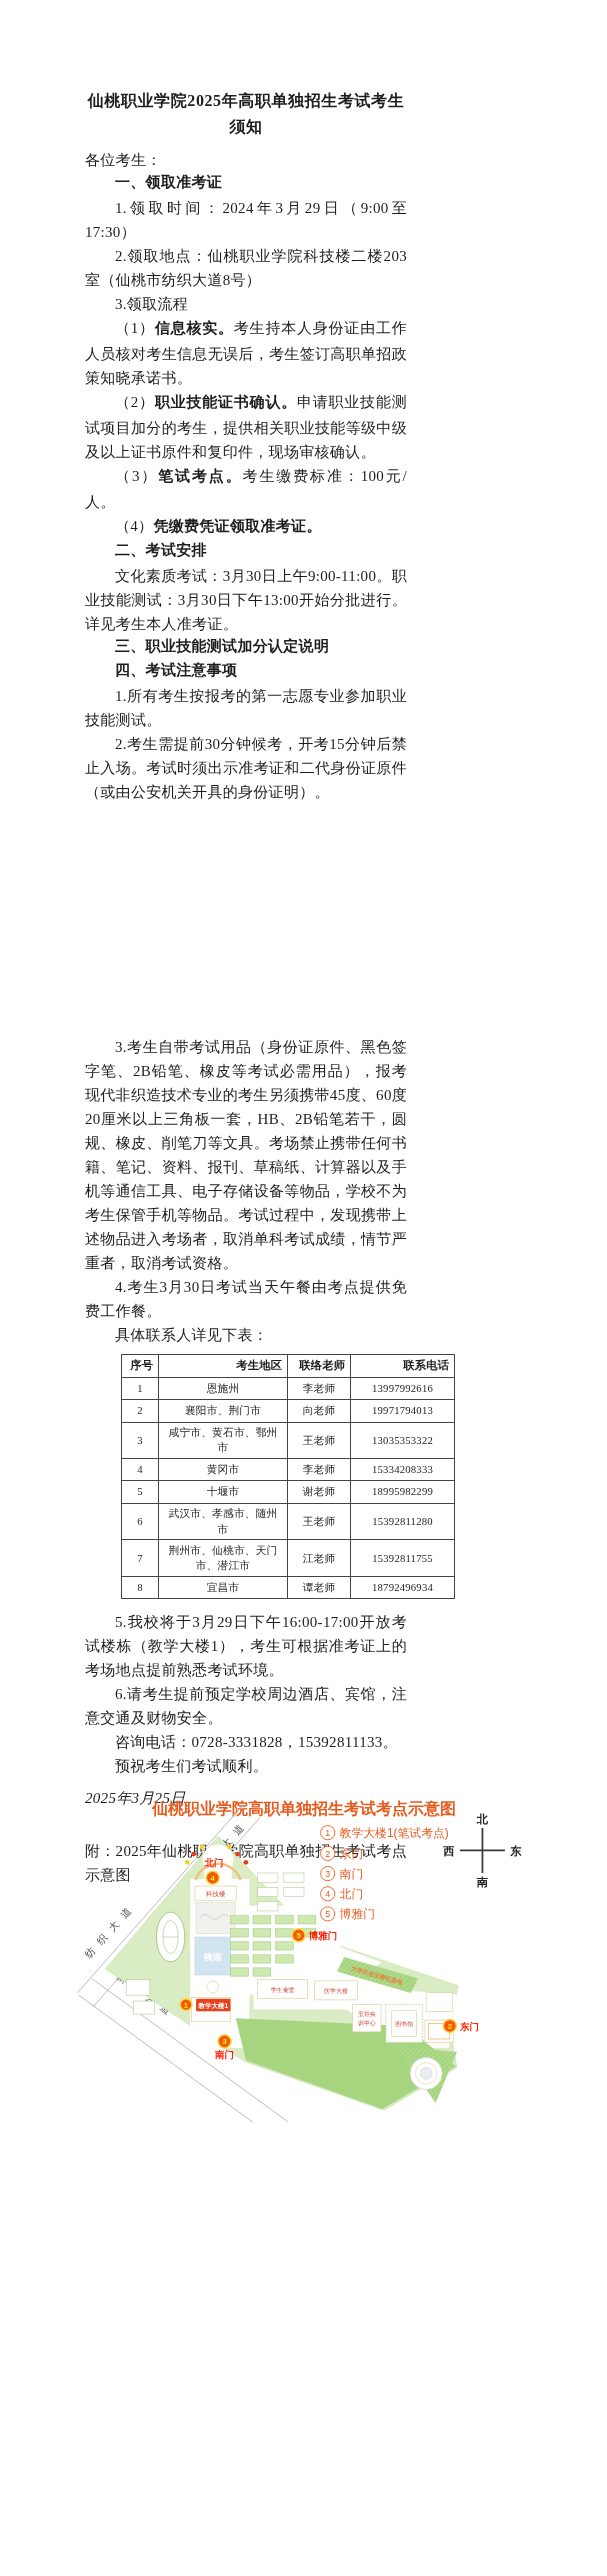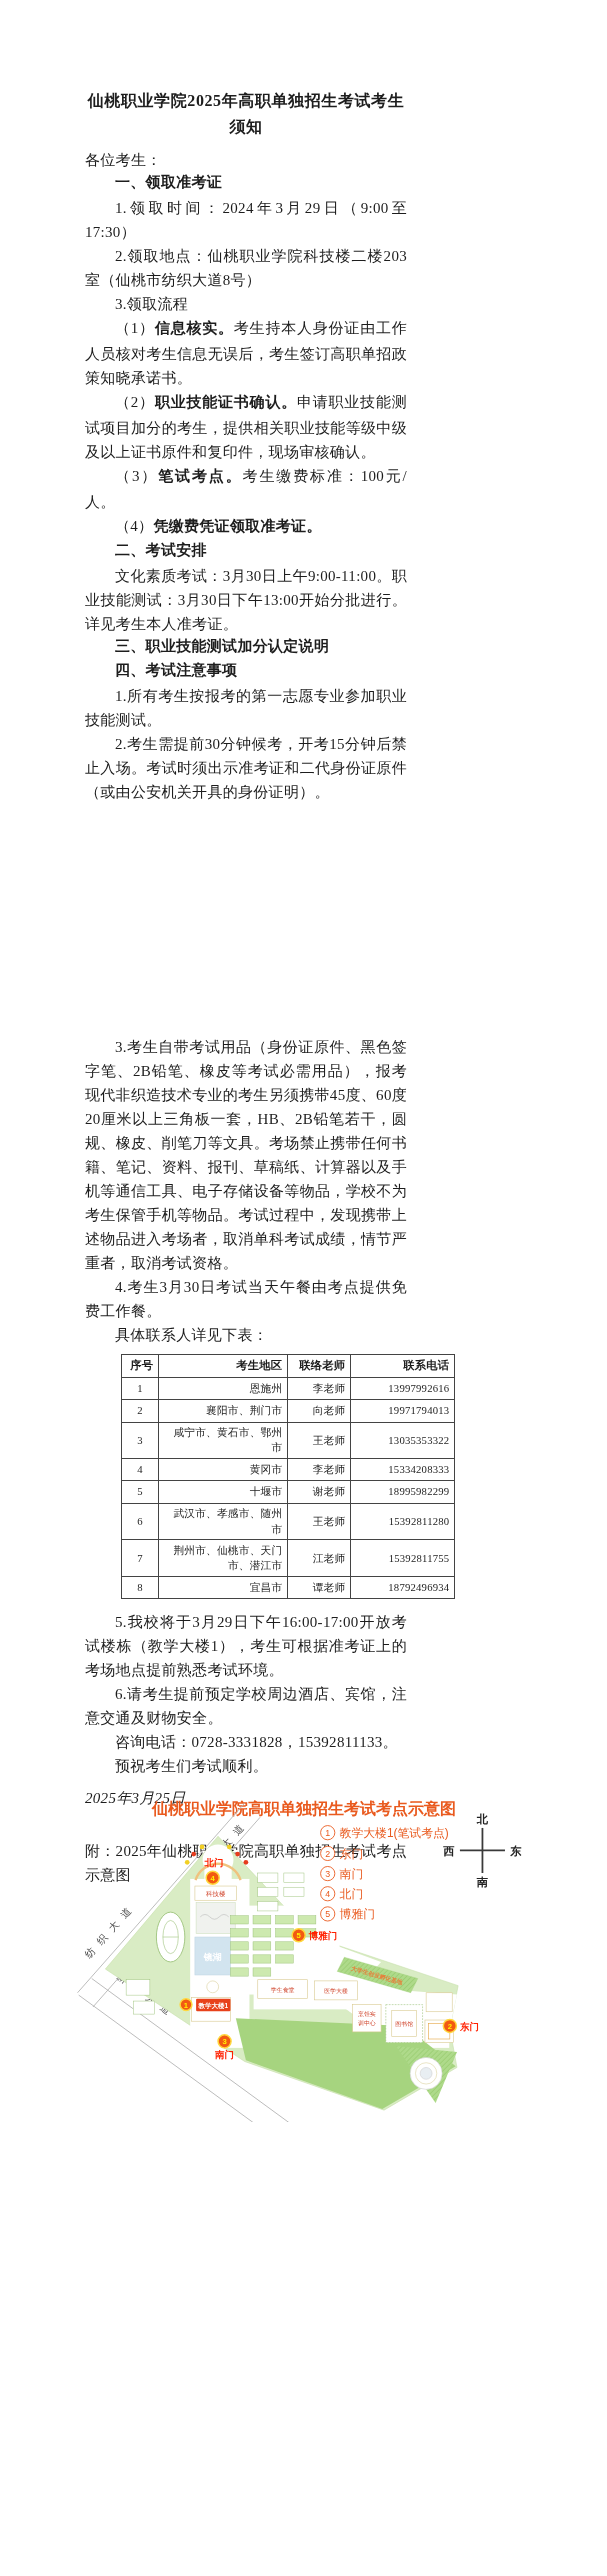--- a/index.html
+++ b/index.html
@@ -25,21 +25,21 @@
   .contact-table th, .contact-table td {
     border:0.9px solid #434343; font-size:10.7px; line-height:15.4px;
     padding:2.4px 4.7px; vertical-align:middle; letter-spacing:0.2px;
   }
   .contact-table th {
     font-family:"Liberation Sans", sans-serif; font-weight:700; font-size:11.3px;
     text-align:right; height:16.6px;
   }
   .contact-table td { height:16.6px; }
   .col-idx { text-align:center; }
-  .col-txt { text-align:right; }
+  .col-txt { text-align:center; }
   .date-line { text-align:right; padding-right:30px; margin-top:8.3px !important;font-style:italic; }
   .attach-line { margin-top:28.5px !important; }
   .map-wrap { position:absolute; left:49px; top:1790px; width:510px; height:332px; }
   svg text { font-family:"Liberation Sans", sans-serif; }
 </style>
 </head>
 <body>
 
 <div class="page">
 

